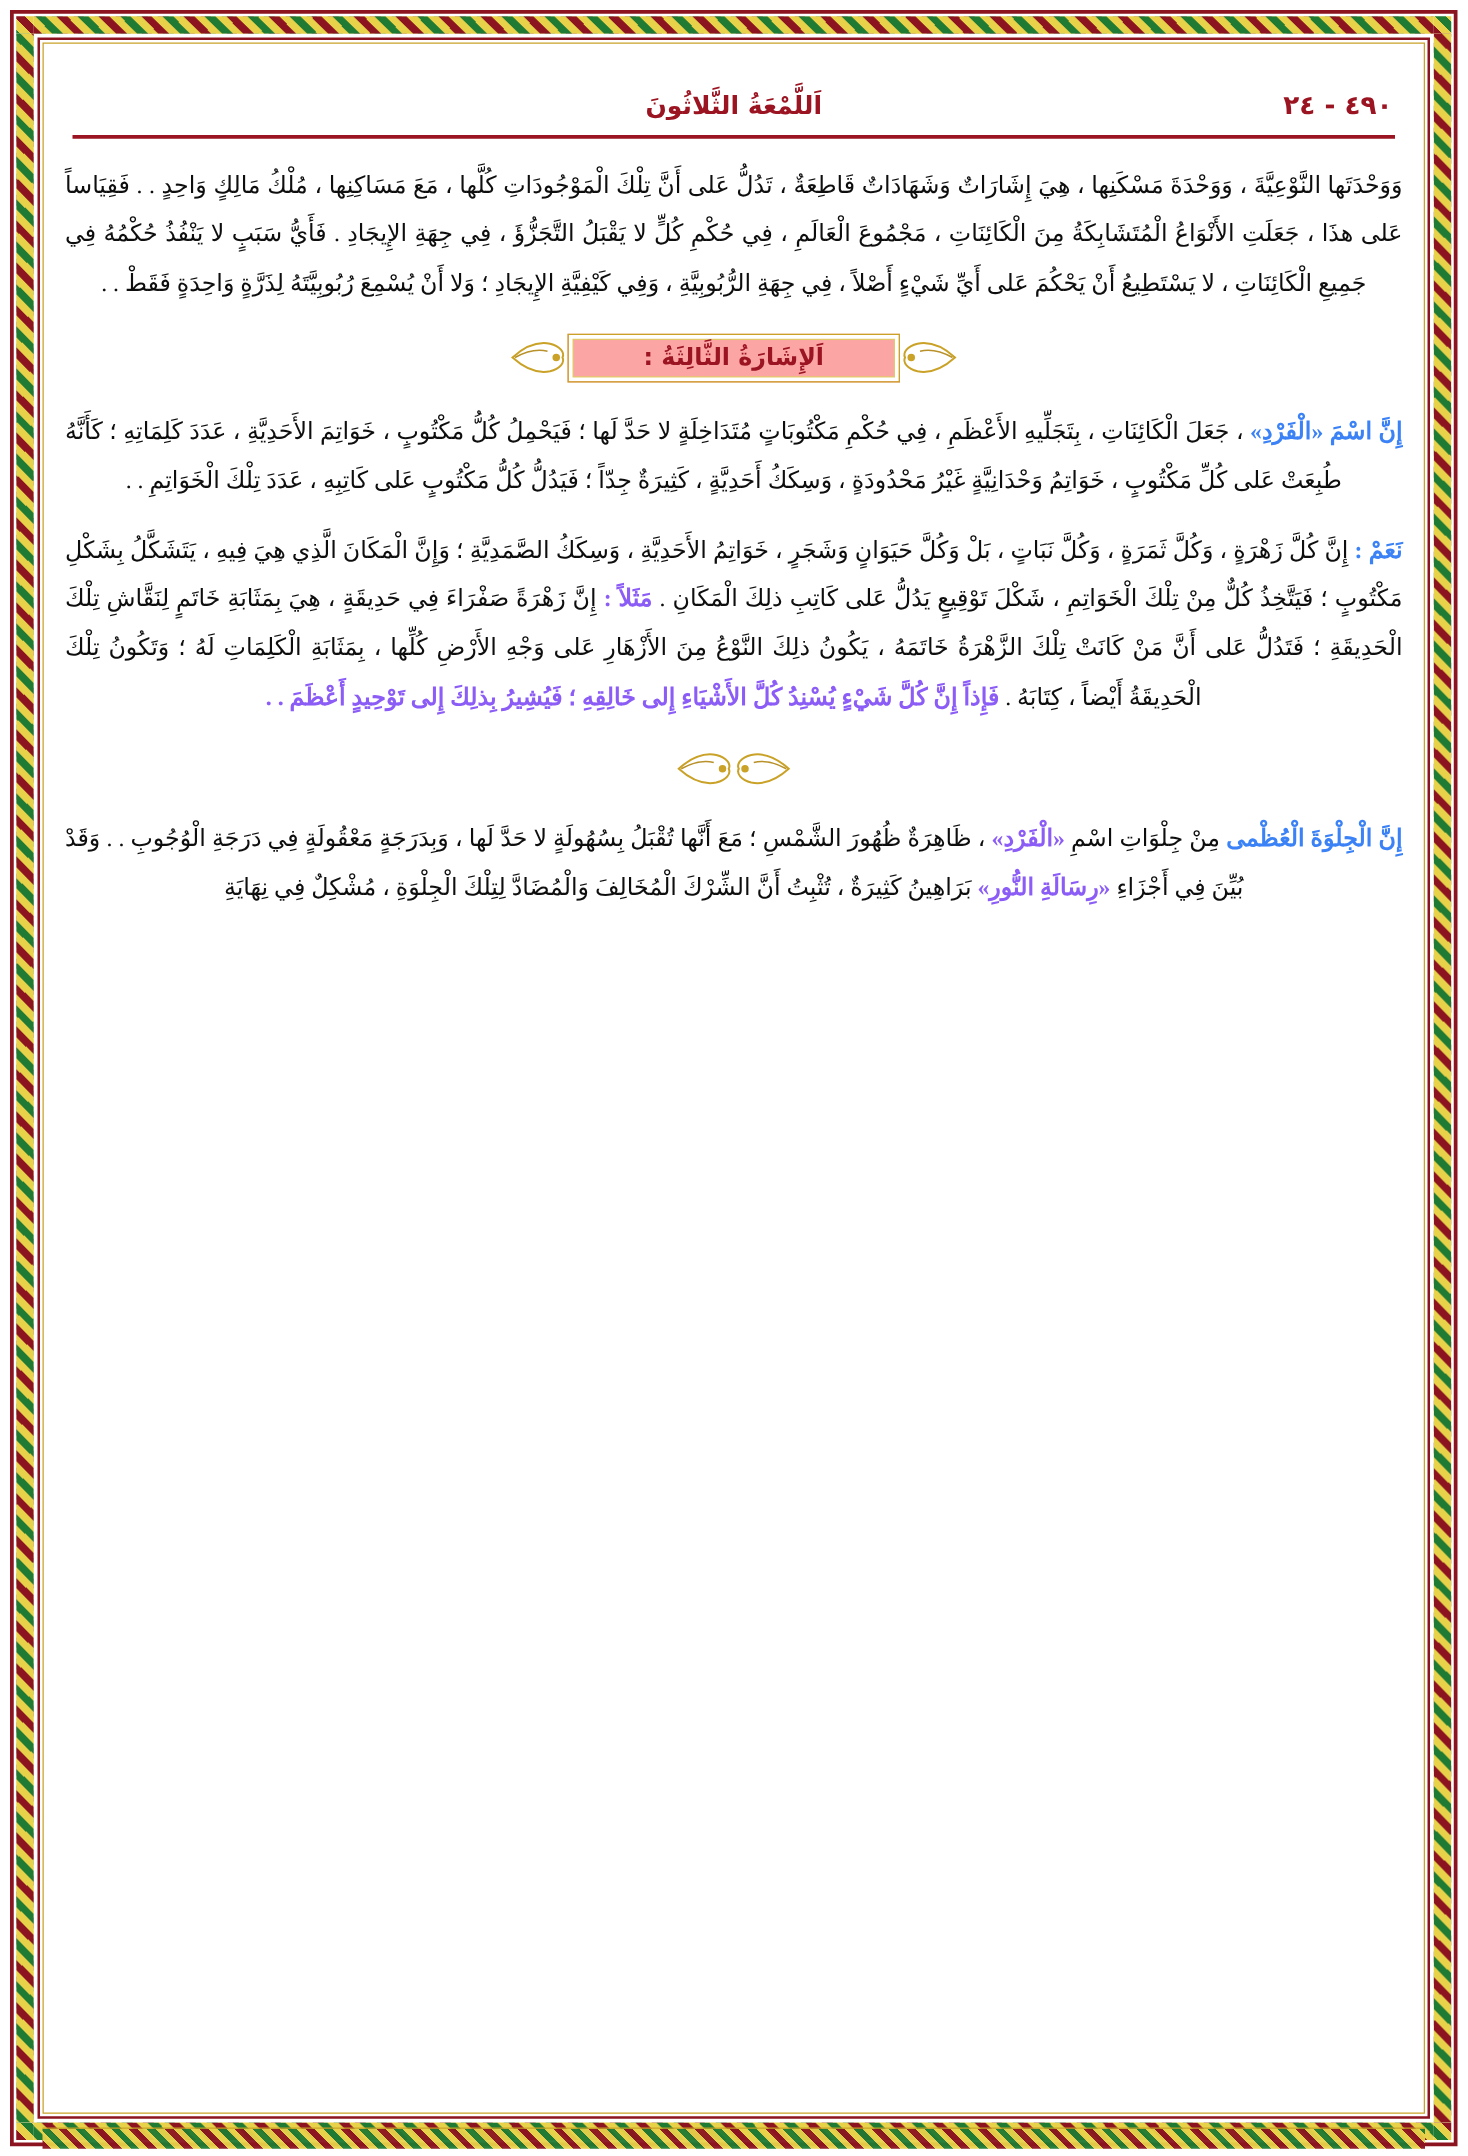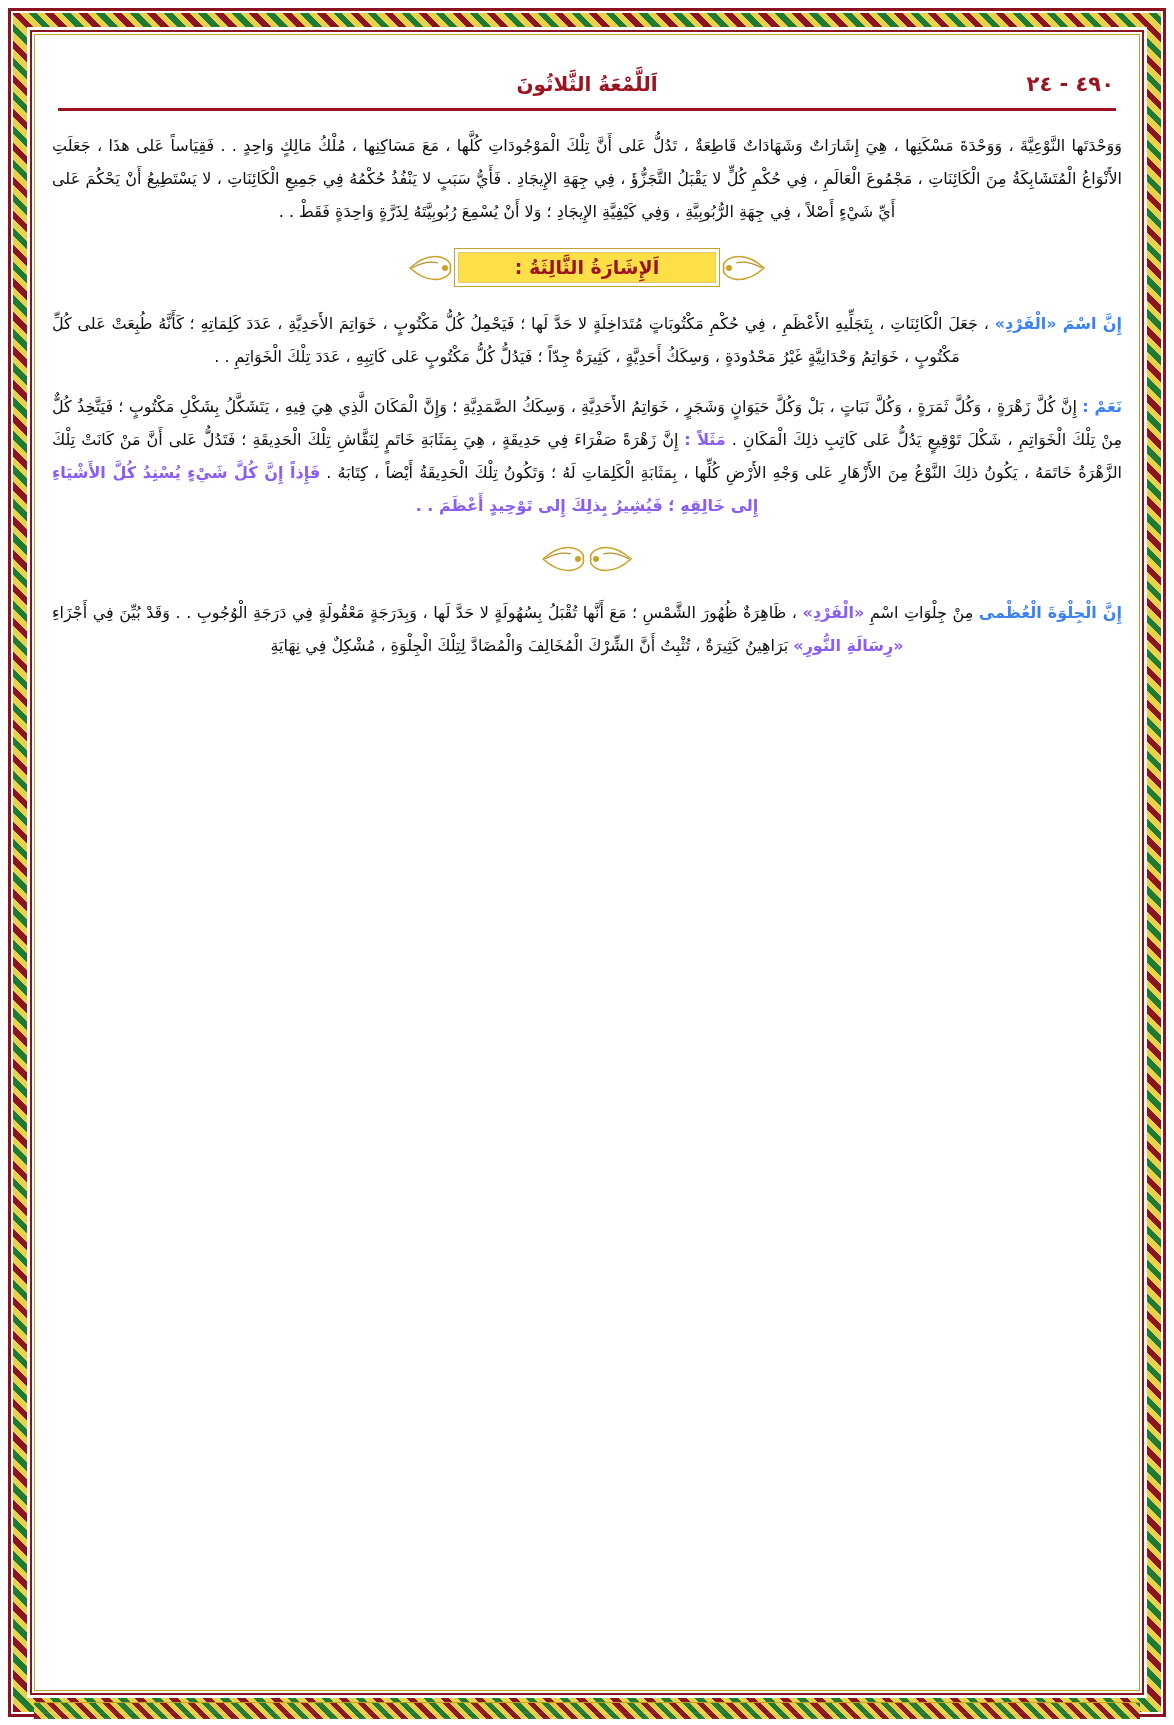--- a/index.html
+++ b/index.html
@@ -84,24 +84,25 @@
   .header-rule {
     height: 3px;
     background: #9b1421;
     margin: 6px 6px 18px 6px;
   }
 
   p.body {
     margin: 0 0 4px 0;
     text-align: justify;
     text-align-last: center;
-    font-size: 16px;
+    font-size: 19px;
     line-height: 2.07;
     color: #0e0e0e;
     direction: rtl;
+    font-family: Liberation Serif, serif;
   }
   p.body.gapafter { margin-bottom: 16px; }
 
   .lead {
     color: #3b82f6;
     font-weight: bold;
   }
   .hl {
     color: #8b5cf6;
     font-weight: bold;
@@ -115,21 +116,21 @@
     margin: 20px 0 20px 0;
     gap: 0px;
   }
   .orn-box {
     position: relative;
     border: 1px solid #c9a227;
     padding: 7px 60px 8px 60px;
     color: #9b1421;
     font-size: 19px;
     font-weight: bold;
-    background: #fde047;
+    background: #fca5a5;
     box-shadow: inset 0 0 0 3px #fff, inset 0 0 0 4px #e3c96b;
   }
   .orn-wing {
     width: 46px;
     height: 34px;
     color: #c9a227;
     flex: 0 0 auto;
   }
   .orn-wing svg { display: block; }
 

